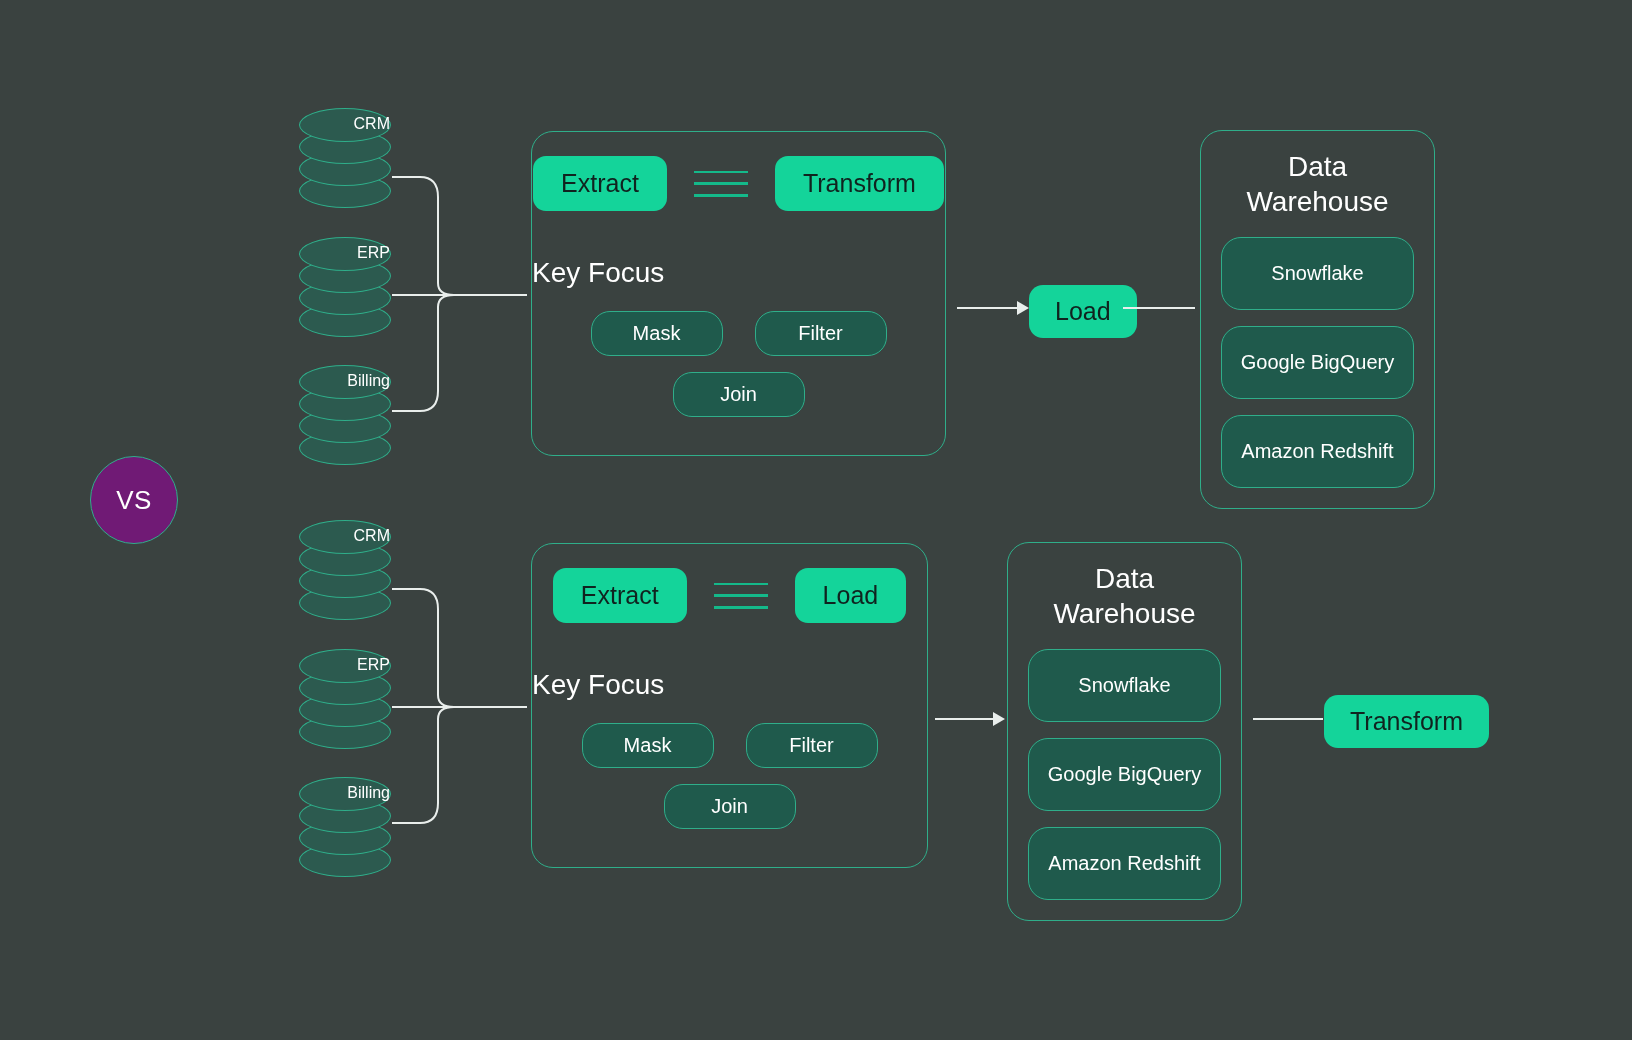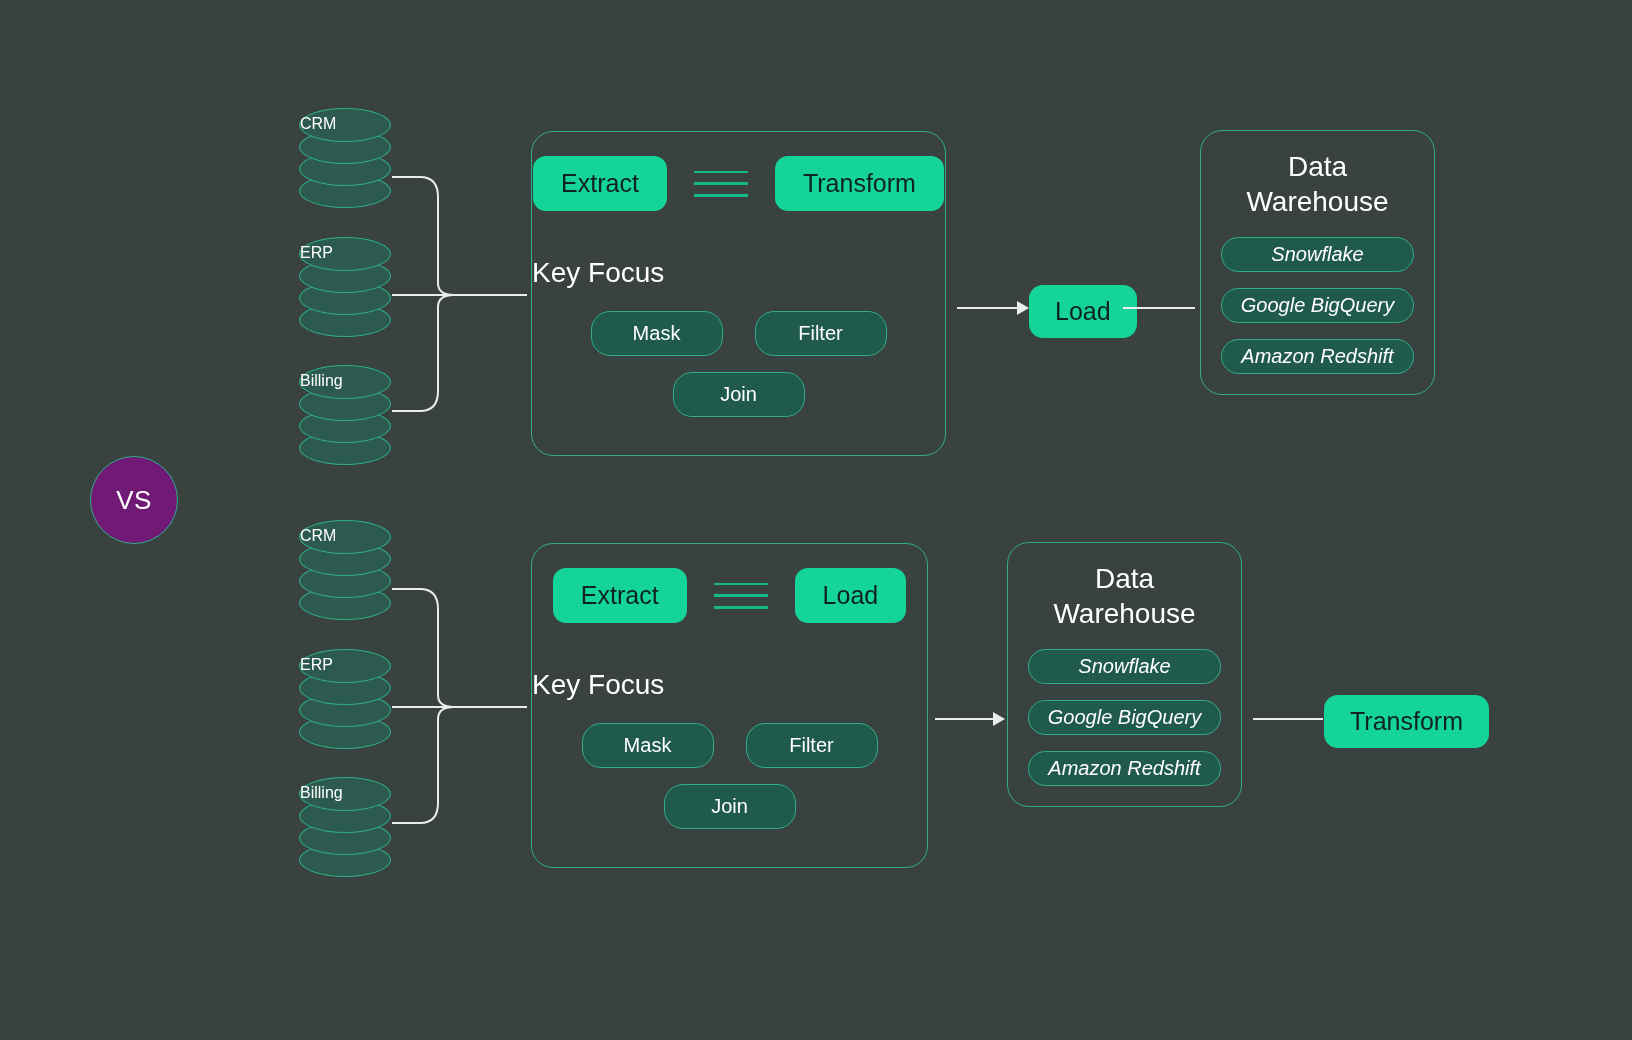--- a/index.html
+++ b/index.html
@@ -66,21 +66,21 @@
     width: 92px; height: 34px;
     border: 1.5px solid #2fae8a;
     border-radius: 50% / 50%;
     background: #2c5a4f;
     margin-bottom: -12px;
   }
   .db .disc.d2, .db .disc.d3 { background: #2c5a4f; }
   .db .db-label {
     position: absolute;
     left: 0; right: 0; top: 6px;
-    text-align: left;
+    text-align: right;
     color: #ffffff;
     font-size: 16px;
     z-index: 3;
   }
   .db .disc.d1 { z-index: 4; }
   .db .disc.d2 { z-index: 3; }
   .db .disc.d3 { z-index: 2; }
   .db .disc.d4 { z-index: 1; }
 
   
@@ -143,25 +143,24 @@
     color: #ffffff; font-size: 28px; text-align: center; line-height: 1.25;
     white-space: pre-line;
     margin-bottom: 18px;
   }
   .warehouse .wh-item {
     background: #1f5a4c;
     border: 1.5px solid #2fae8a;
     color: #ffffff;
     border-radius: 20px;
     font-size: 20px;
-    padding: 5px 10px;
+    padding: 24px 10px;
     text-align: center;
     margin-bottom: 16px;
     white-space: nowrap;
-    font-style: italic;
   }
   .warehouse .wh-item:last-child { margin-bottom: 0; }
 
   
   .conn-svg { position: absolute; pointer-events: none; }
   .line-h {
     position: absolute;
     height: 2px;
     background: #e9eeec;
   }

